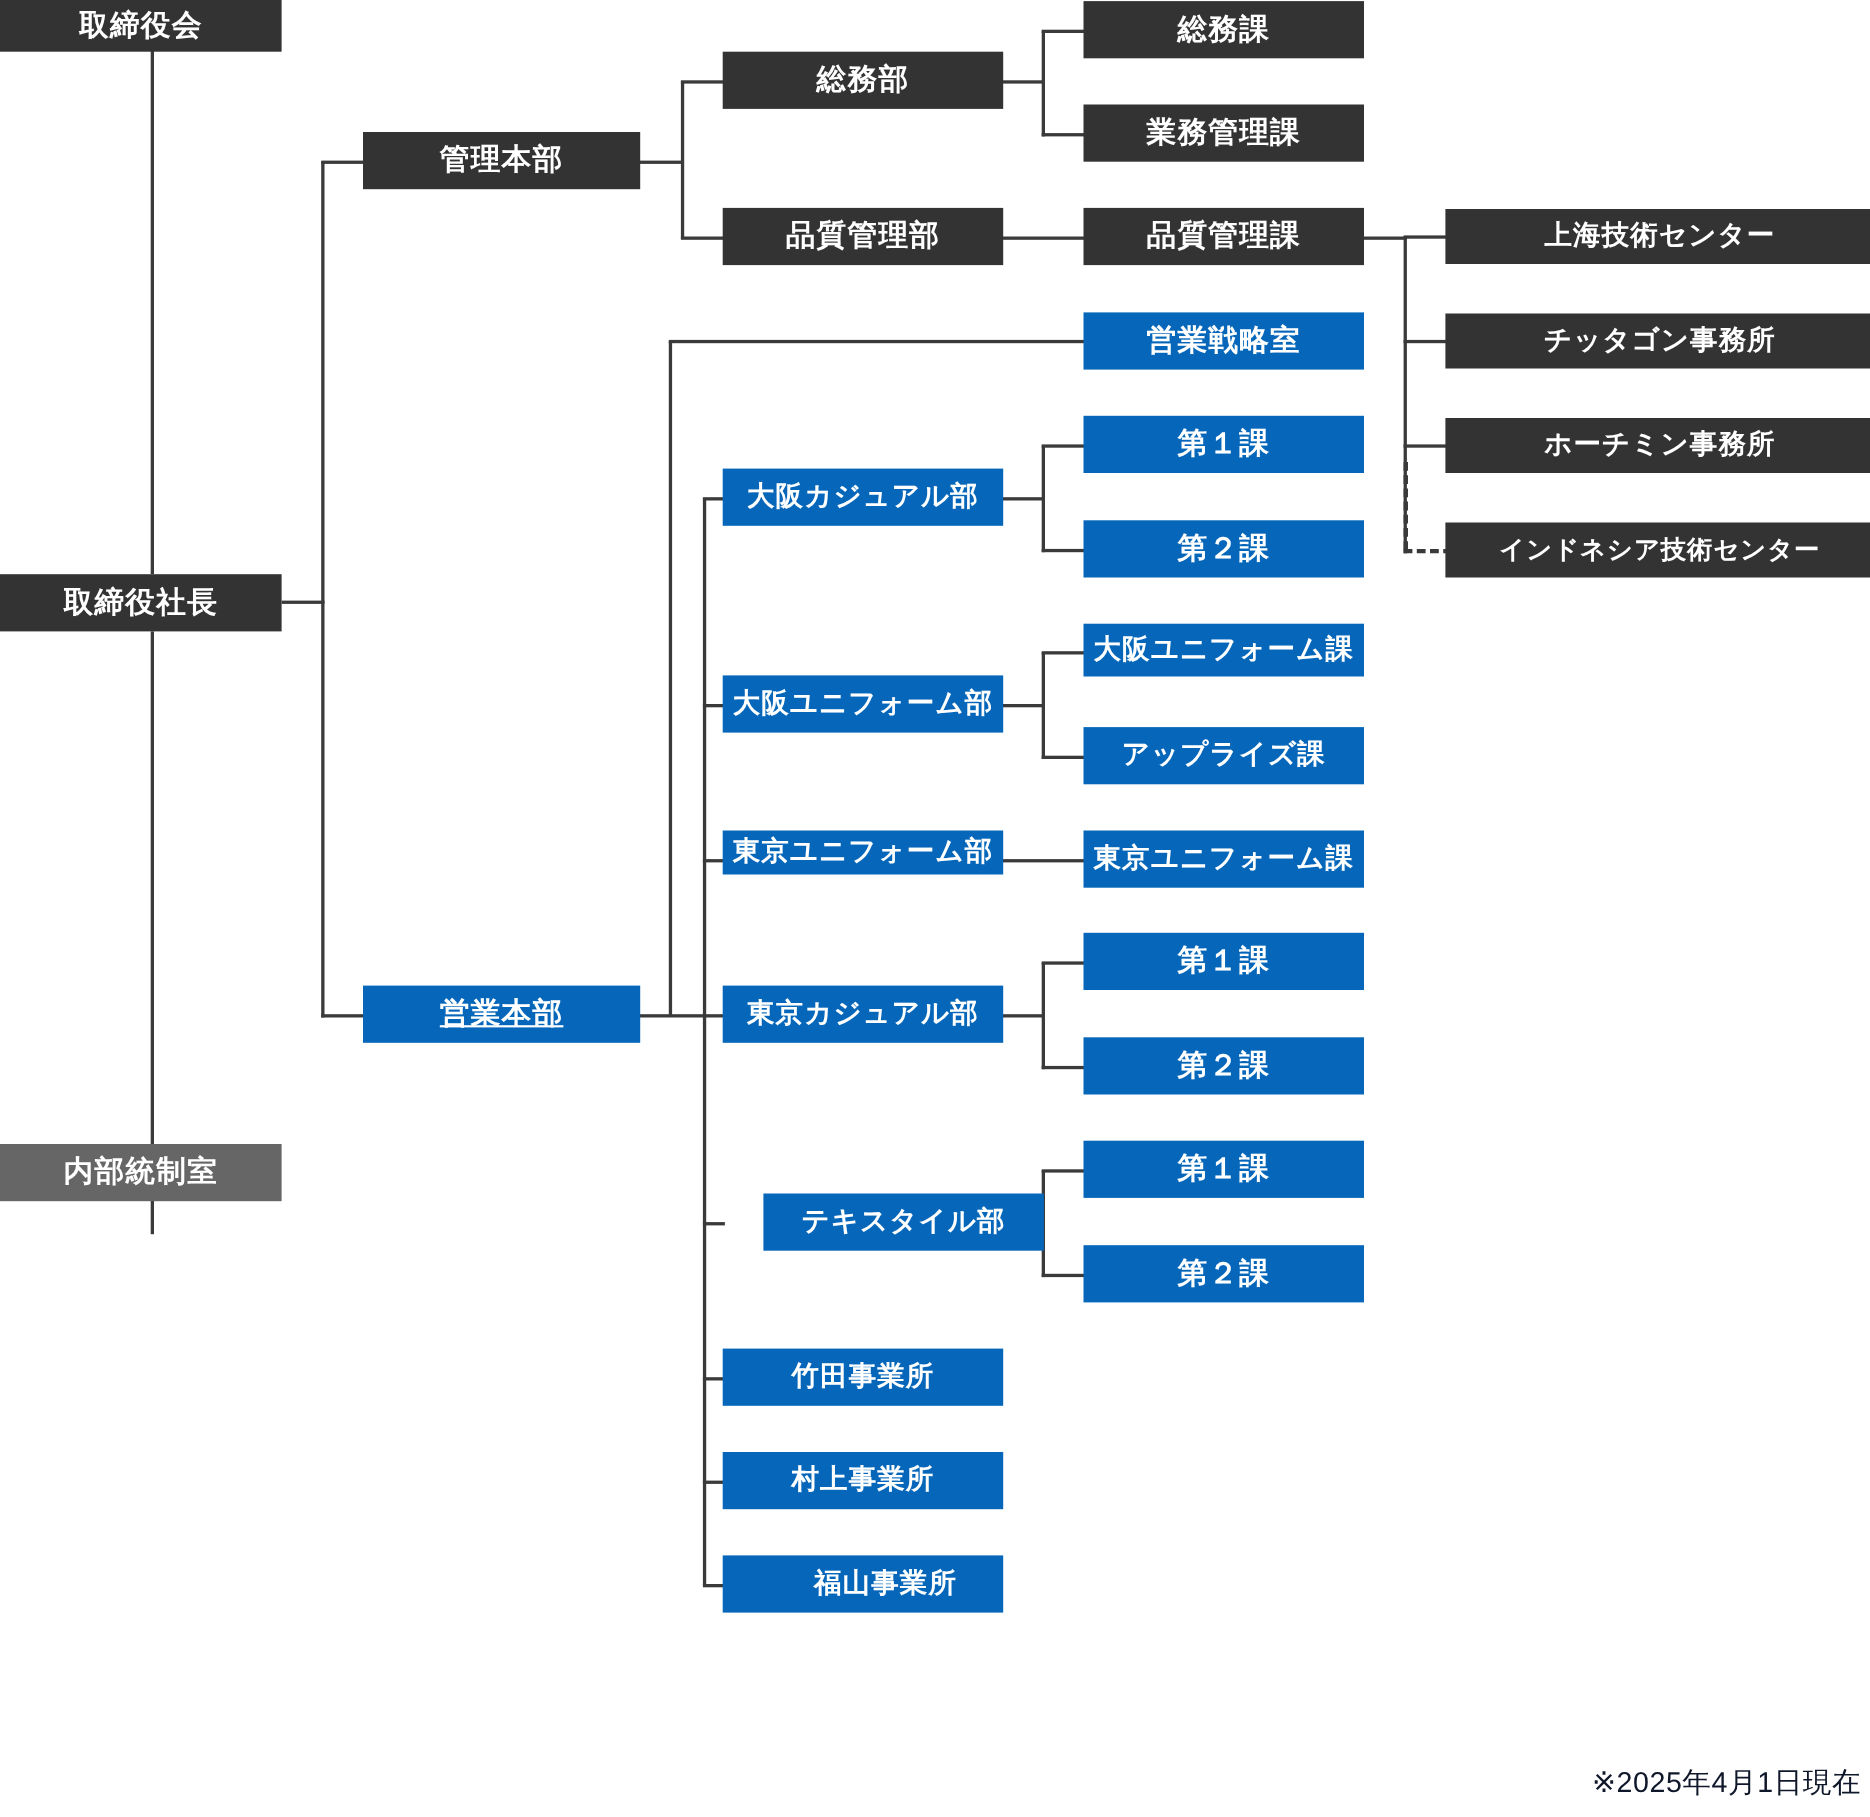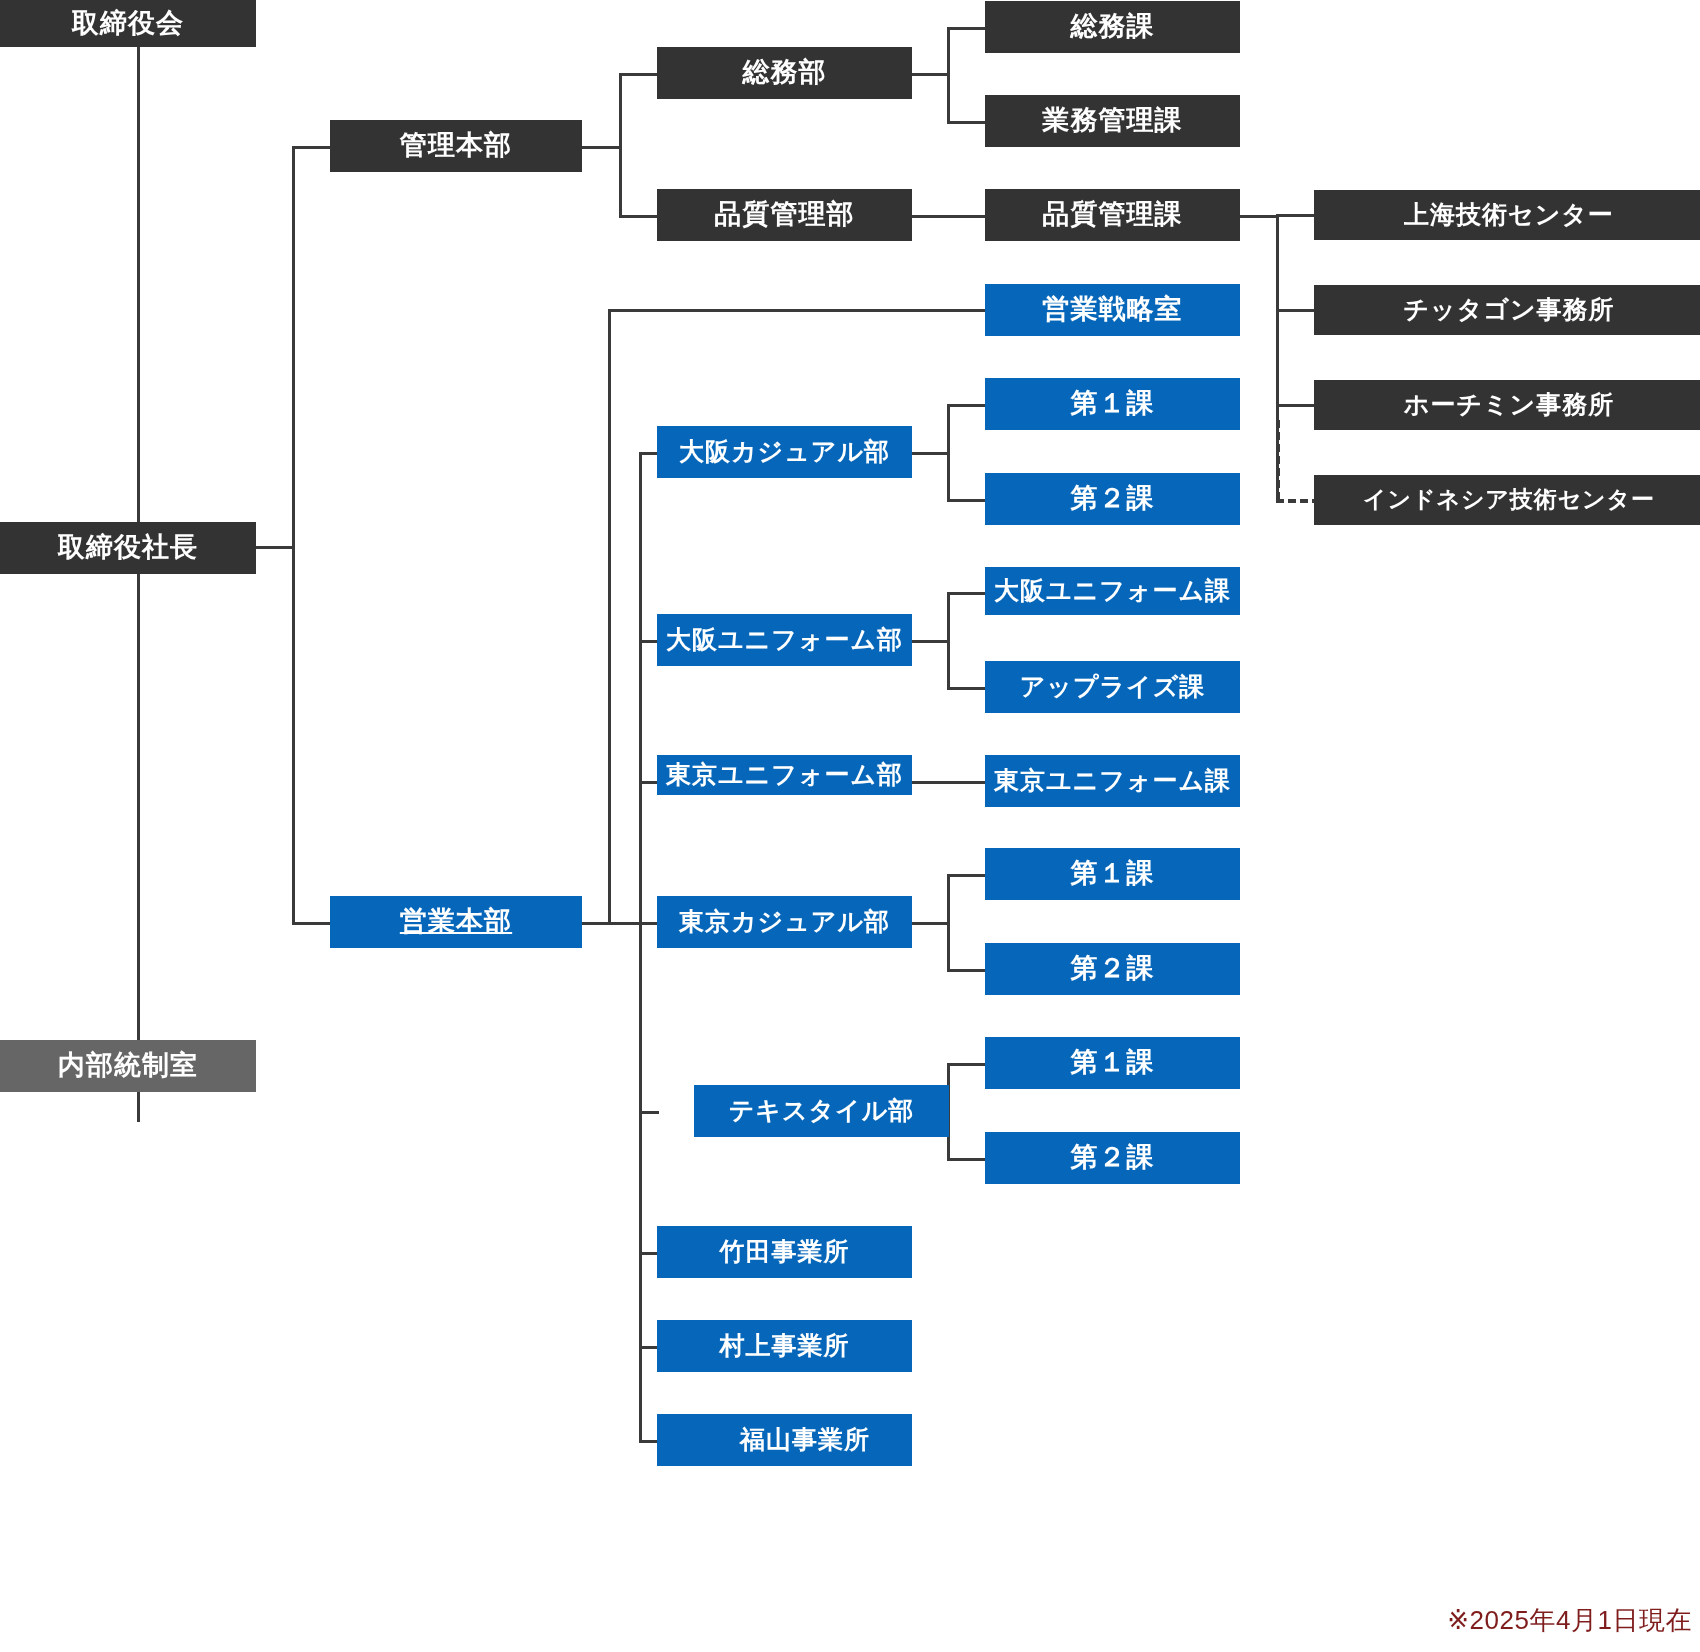--- a/index.html
+++ b/index.html
@@ -58,21 +58,21 @@
   .dline.h {
     height: 0;
     border-top: 4px dashed #3a3a3a;
   }
 
   #footnote {
     position: absolute;
     right: 8px;
     bottom: 14px;
     font-size: 26px;
-    color: #7f1d1d;
+    color: #0f172a;
     letter-spacing: 0.02em;
     white-space: nowrap;
     z-index: 4;
   }
 </style>
 </head>
 <body>
 
 <div id="chart-root">
 

